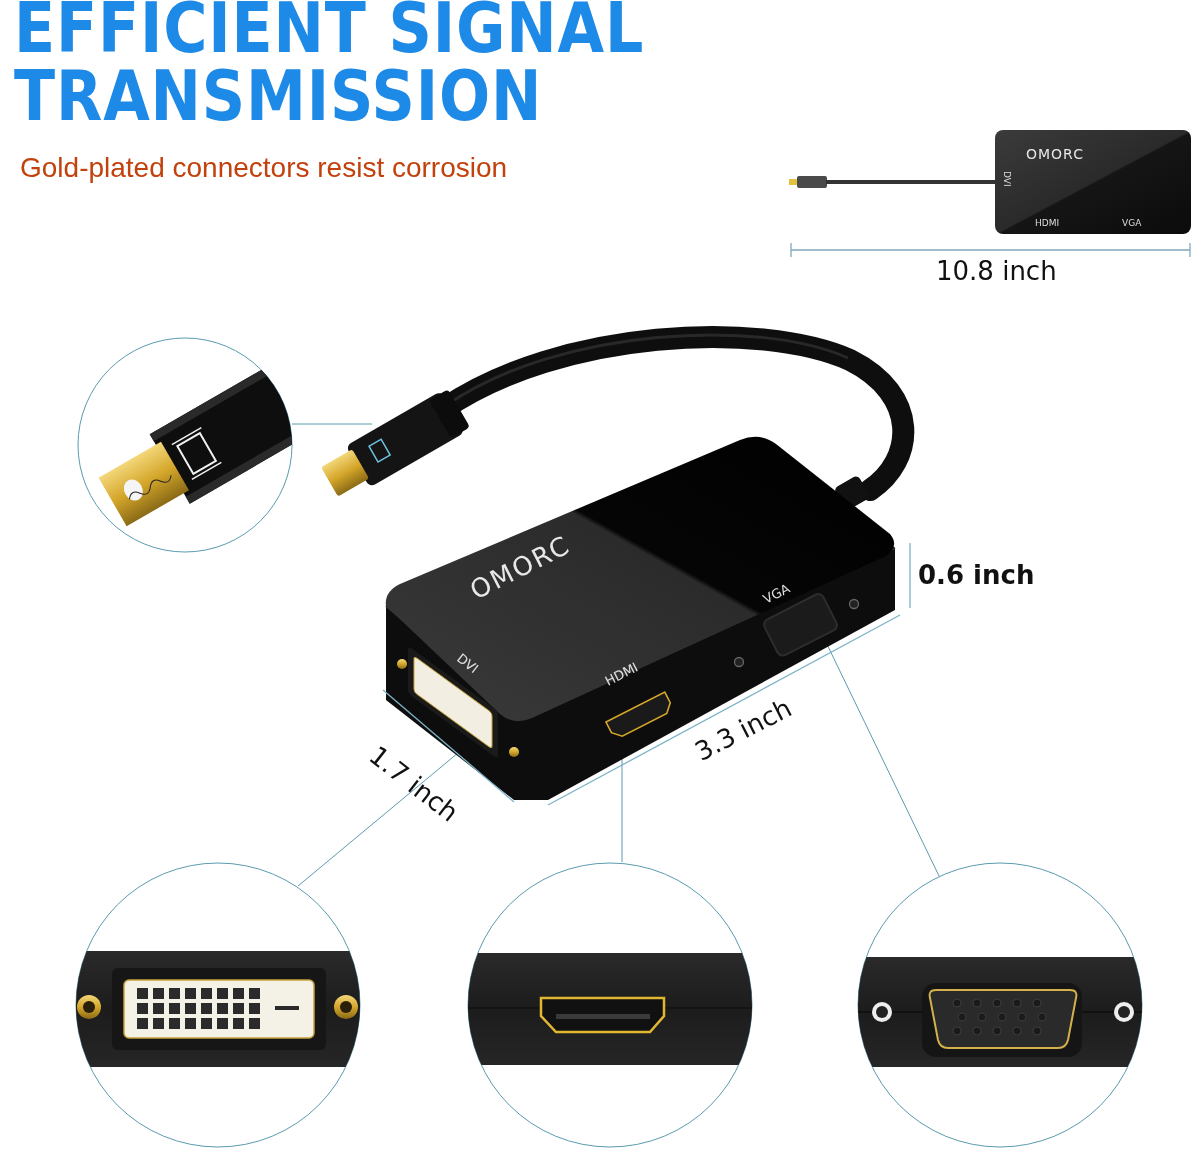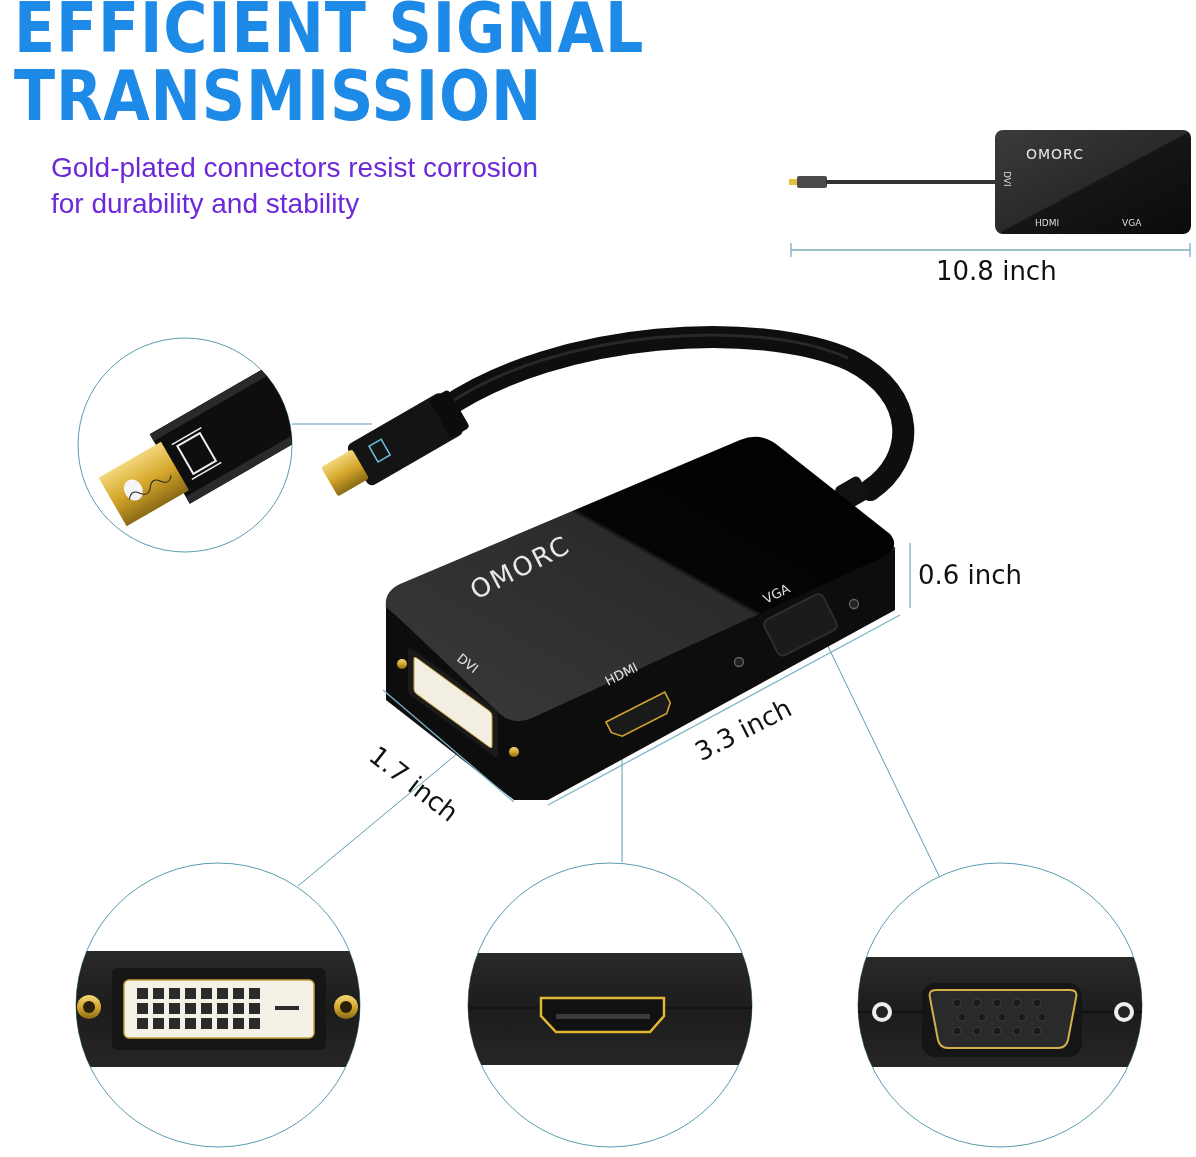--- a/index.html
+++ b/index.html
@@ -1,34 +1,33 @@
 <!DOCTYPE html>
 <html><head>
 <meta charset="utf-8">
 <style>
   html, body { margin:0; padding:0; background:#ffffff; }
   body { width:1196px; height:1157px; position:relative; overflow:hidden; font-family:"Liberation Sans", sans-serif; }
   .headline { position:absolute; left:14px; top:-6px; margin:0; font-family:"DejaVu Sans", sans-serif; font-weight:bold; color:#1e8ae8; font-size:70px; line-height:68px; letter-spacing:1px; transform:scaleX(0.86); transform-origin:left top; }
   .headline span { display:block; }
-  .subtitle { position:absolute; left:20px; top:150px; color:#6d28d9; font-size:28px; line-height:36px;margin-left:31px; }
+  .subtitle { position:absolute; left:20px; top:150px; color:#c2410c; font-size:28px; line-height:36px; }
   .subtitle span { display:block; }
   .dim { position:absolute; color:#111111; font-family:"DejaVu Sans", sans-serif; font-size:26px; white-space:nowrap; }
   svg.full { position:absolute; left:0; top:0; }
 </style>
 </head>
 <body>
 
 <h1 class="headline">
   <span>EFFICIENT SIGNAL</span>
   <span>TRANSMISSION</span>
 </h1>
 
 <div class="subtitle">
   <span>Gold-plated connectors resist corrosion</span>
-  <span>for durability and stability</span>
 </div>
 
 <svg class="full" width="1196" height="1157" viewBox="0 0 1196 1157">
   <defs>
     <linearGradient id="topGlass" x1="0" y1="1" x2="1" y2="0">
       <stop offset="0" stop-color="#3a3a3a"></stop>
       <stop offset="0.55" stop-color="#2b2b2b"></stop>
       <stop offset="0.56" stop-color="#050505"></stop>
       <stop offset="1" stop-color="#000000"></stop>
     </linearGradient>
@@ -227,15 +226,15 @@
       </g>
       <circle cx="882" cy="1012" r="10" fill="#eee"></circle>
         <circle cx="882" cy="1012" r="6" fill="#222"></circle>
       <circle cx="1124" cy="1012" r="10" fill="#eee"></circle>
         <circle cx="1124" cy="1012" r="6" fill="#222"></circle>
     </g>
   </g>
 </svg>
 
 <div class="dim" style="left:936px; top:256px;text-align:right;">10.8 inch</div>
-<div class="dim" style="left:918px; top:560px;">0.6 inch</div>
+<div class="dim" style="left:918px; top:560px;font-weight:bold;">0.6 inch</div>
 <div class="dim" style="left:382px; top:740px; transform:rotate(38deg); transform-origin:left top;">1.7 inch</div>
 <div class="dim" style="left:690px; top:740px; transform:rotate(-27deg); transform-origin:left top;">3.3 inch</div>
 
 </body></html>

